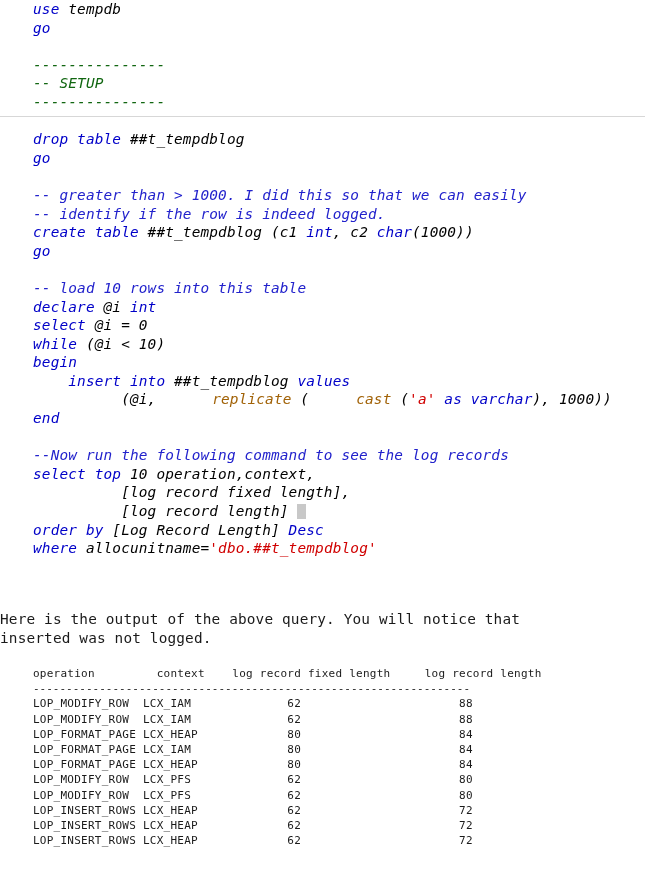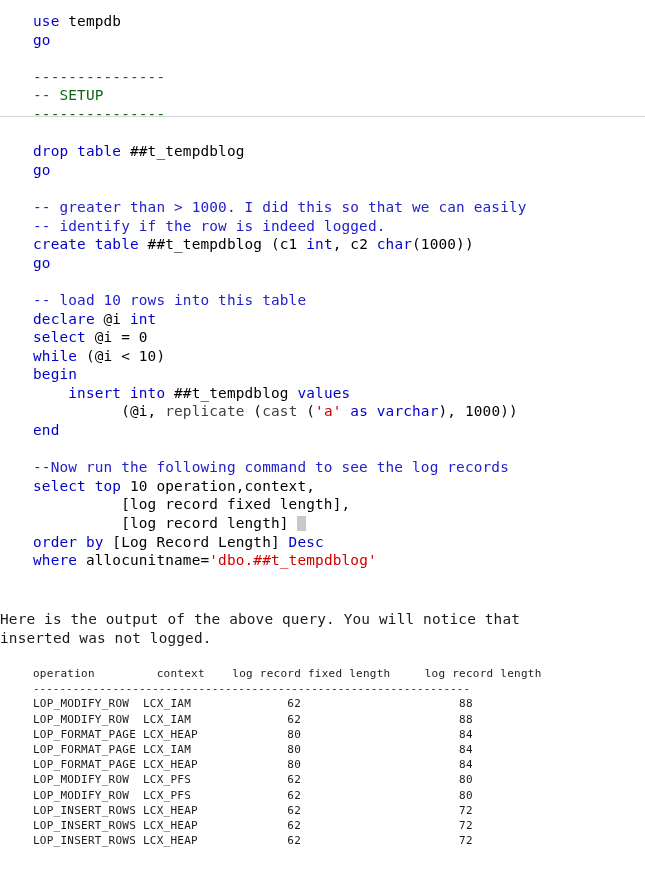--- a/index.html
+++ b/index.html
@@ -32,21 +32,21 @@
     color: #000000;
     letter-spacing: 0.15px;
   }
   .code-line.blank { color: transparent; }
 
   
   .kw   { color: #0000c8; }   
   .cmt-blue { color: #2222cc; } 
   .cmt-green { color: #116611; } 
   .fn   { color: #008000; }   
-  .mag  { color: #404040; }   
+  .mag  { color: #a16207; margin-left: 47px; }   
   .str  { color: #d00000; }   
   .gray { color: #808080; }   
   .blk  { color: #000000; }
 
   
   .cursor-block {
     display: inline-block;
     width: 9px;
     height: 15px;
     background: #c8c8c8;
@@ -88,21 +88,21 @@
     white-space: pre;
     color: #1a1a1a;
     letter-spacing: 0.25px;
   }
   .res-head { color: #1a1a1a; }
   .res-rule { color: #1a1a1a; letter-spacing: 0px; }
 </style>
 </head>
 <body>
 
-<div class="code-area" id="code-area" style="top:12px;">
+<div class="code-area" id="code-area" style="top:0;font-style:italic;">
     <div class="code-line"><span class="kw">use</span><span class="blk"> tempdb</span></div>
     <div class="code-line"><span class="kw">go</span></div>
     <div class="code-line blank">&nbsp;</div>
     <div class="code-line"><span class="cmt-green">---------------</span></div>
     <div class="code-line"><span class="cmt-green">-- SETUP</span></div>
     <div class="code-line"><span class="cmt-green">---------------</span></div>
     <div class="code-line blank">&nbsp;</div>
     <div class="code-line"><span class="kw">drop table</span><span class="blk"> ##t_tempdblog</span></div>
     <div class="code-line"><span class="kw">go</span></div>
     <div class="code-line blank">&nbsp;</div>

